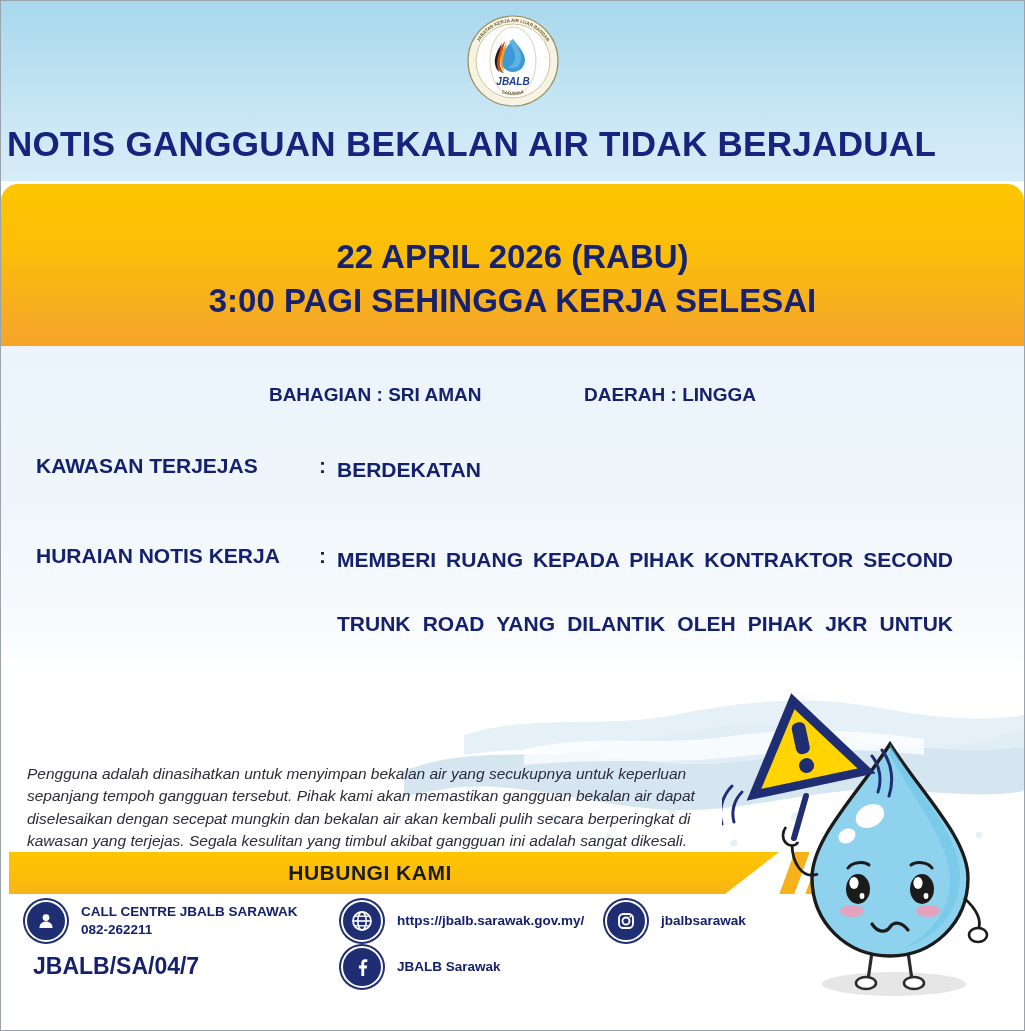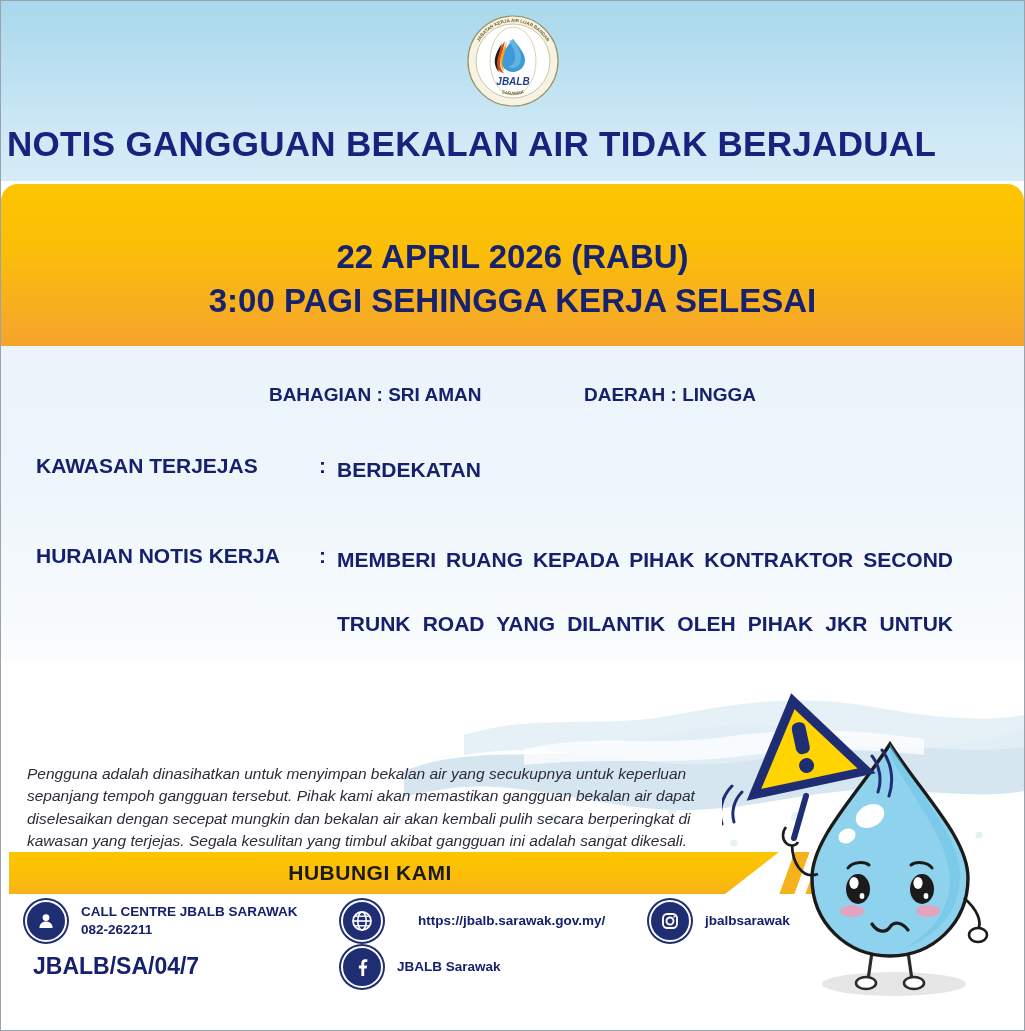--- a/index.html
+++ b/index.html
@@ -124,22 +124,22 @@
     width:38px;height:38px;border-radius:50%;
     background:#1f2d73;border:2px solid #ffffff;
     box-shadow:0 0 0 2px #1f2d73;
     display:flex;align-items:center;justify-content:center;
     flex:none;
   }
   .cicon svg{display:block;}
   .ctext{margin-left:14px;color:#16216d;font-weight:bold;font-size:13.5px;line-height:1.35;white-space:nowrap;}
 
   #c-call{left:24px;top:6px;}
-  #c-web{left:340px;top:6px;gap:21px;}
-  #c-ig{left:604px;top:6px;margin-left:44px;}
+  #c-web{left:340px;top:6px;}
+  #c-ig{left:604px;top:6px;}
   #c-fb{left:340px;top:52px;justify-content:space-between;}
 
   .refno{
     position:absolute;left:32px;top:952px;
     color:#16216d;font-weight:bold;font-size:23px;
   }
 
   
   .mascot{position:absolute;right:2px;bottom:16px;width:300px;height:330px;}
 </style>

